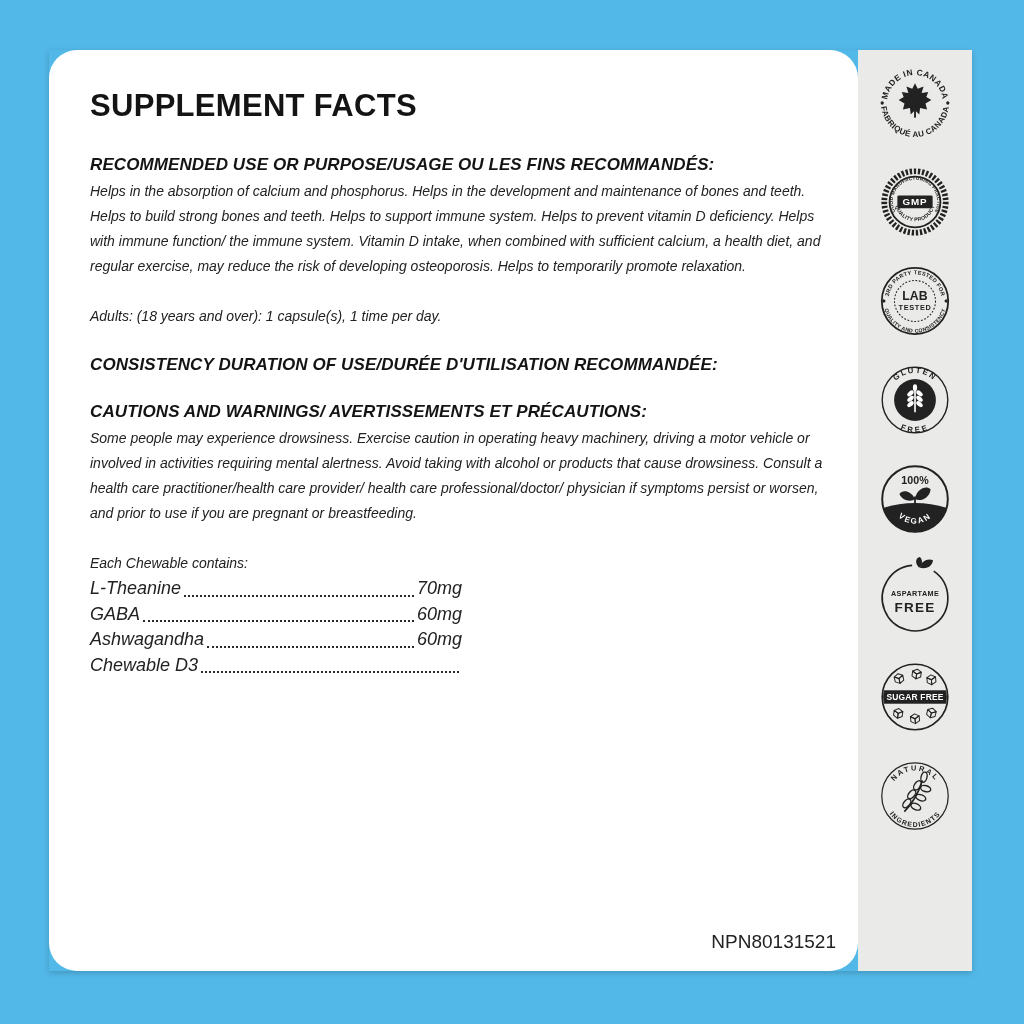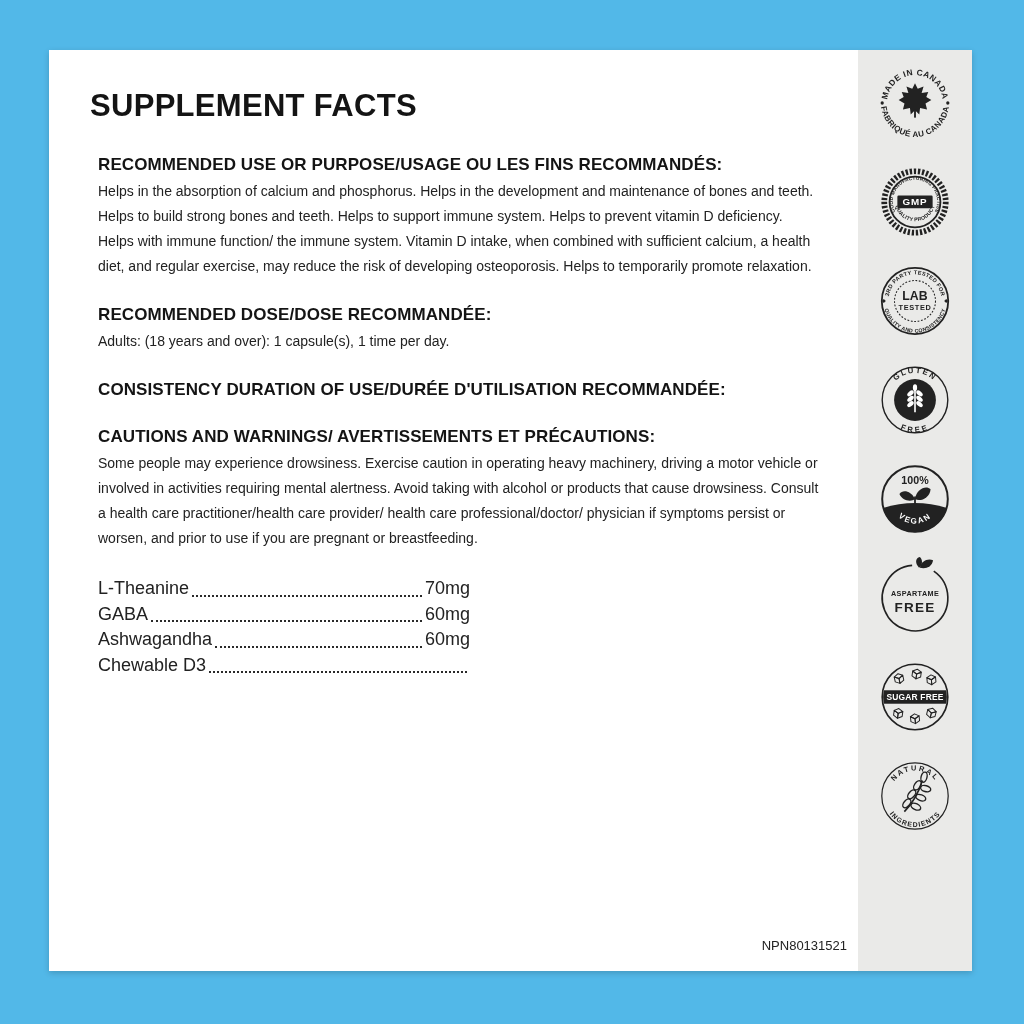--- a/index.html
+++ b/index.html
@@ -8,33 +8,33 @@
     background:var(--bg,#52b8e8);
     font-family:"Liberation Sans",sans-serif;
     color:var(--text,#1d1d1b);
   }
   .card{
     position:absolute;left:49px;top:50px;width:923px;height:921px;
     display:flex;box-shadow:0 2px 6px rgba(0,0,0,.18);
   }
   .content{
     width:809px;flex:0 0 809px;background:var(--panel,#ffffff);
-    box-sizing:border-box;padding:38px 28px 0 41px;position:relative;
+    box-sizing:border-box;padding:38px 28px 0 41px;position:relative;border-radius:28px;
   }
   h1{font-size:31px;margin:0 0 30px;letter-spacing:.3px;color:#141414;font-weight:700;}
-  .sec{margin:0 8px 25px;max-width:742px;}
+  .sec{margin:0 0 25px;max-width:742px;font-style:italic;}
   .sec h2{font-size:17px;line-height:22px;margin:0 0 3px;color:#141414;font-weight:700;letter-spacing:.1px;}
   .sec p{font-size:14px;line-height:25px;margin:0;color:#222;}
   .intro{font-size:18px;line-height:25.5px;margin:0;color:#222;}
   .ing-table{width:372px;}
   .ing-row{display:flex;align-items:stretch;font-size:18px;line-height:25.5px;color:#222;}
   .ing-name{white-space:nowrap;}
   .ing-amount{white-space:nowrap;}
   .leader{flex:1;margin:0 3px 5px;border-bottom:2.5px dotted #2a2a2a;min-width:14px;}
-  .npn{position:absolute;right:11px;bottom:18px;font-size:13px;color:#222;margin-left:21px;}
+  .npn{position:absolute;right:22px;bottom:18px;font-size:19px;color:#222;margin-left:21px;}
   .sidebar{
     flex:1;background:var(--sidebar,#eaeae8);
     display:flex;flex-direction:column;align-items:center;
     box-sizing:border-box;padding-top:12px;gap:17px;
   }
   .badge{width:82px;height:82px;flex:0 0 auto;}
   svg text{font-family:"Liberation Sans",sans-serif;fill:#222;}
   .arc{font-weight:700;text-anchor:middle;}
   .ctr{font-weight:700;text-anchor:middle;}
   .wht{fill:#fff;}
@@ -46,34 +46,34 @@
   <div class="content">
 
     <h1>SUPPLEMENT FACTS</h1>
 
     <section class="sec">
       <h2>RECOMMENDED USE OR PURPOSE/USAGE OU LES FINS RECOMMANDÉS:</h2>
       <p>Helps in the absorption of calcium and phosphorus. Helps in the development and maintenance of bones and teeth. Helps to build strong bones and teeth. Helps to support immune system. Helps to prevent vitamin D deficiency. Helps with immune function/ the immune system. Vitamin D intake, when combined with sufficient calcium, a health diet, and regular exercise, may reduce the risk of developing osteoporosis. Helps to temporarily promote relaxation.</p>
     </section>
 
     <section class="sec">
-      <h2>RECOMMENDED DOSE/DOSE RECOMMANDÉE:</h2>
       <p>Adults: (18 years and over): 1 capsule(s), 1 time per day.</p>
     </section>
 
     <section class="sec">
       <h2>CONSISTENCY DURATION OF USE/DURÉE D'UTILISATION RECOMMANDÉE:</h2>
     </section>
 
     <section class="sec">
       <h2>CAUTIONS AND WARNINGS/ AVERTISSEMENTS ET PRÉCAUTIONS:</h2>
       <p>Some people may experience drowsiness. Exercise caution in operating heavy machinery, driving a motor vehicle or involved in activities requiring mental alertness. Avoid taking with alcohol or products that cause drowsiness. Consult a health care practitioner/health care provider/ health care professional/doctor/ physician if symptoms persist or worsen, and prior to use if you are pregnant or breastfeeding.</p>
     </section>
 
     <section class="sec">
+      <p class="intro">Each Chewable contains:</p>
       <div class="ing-table">
         <div class="ing-row">
           <span class="ing-name">L-Theanine</span>
           <span class="leader"></span>
           <span class="ing-amount">70mg</span>
         </div>
         <div class="ing-row">
           <span class="ing-name">GABA</span>
           <span class="leader"></span>
           <span class="ing-amount">60mg</span>

